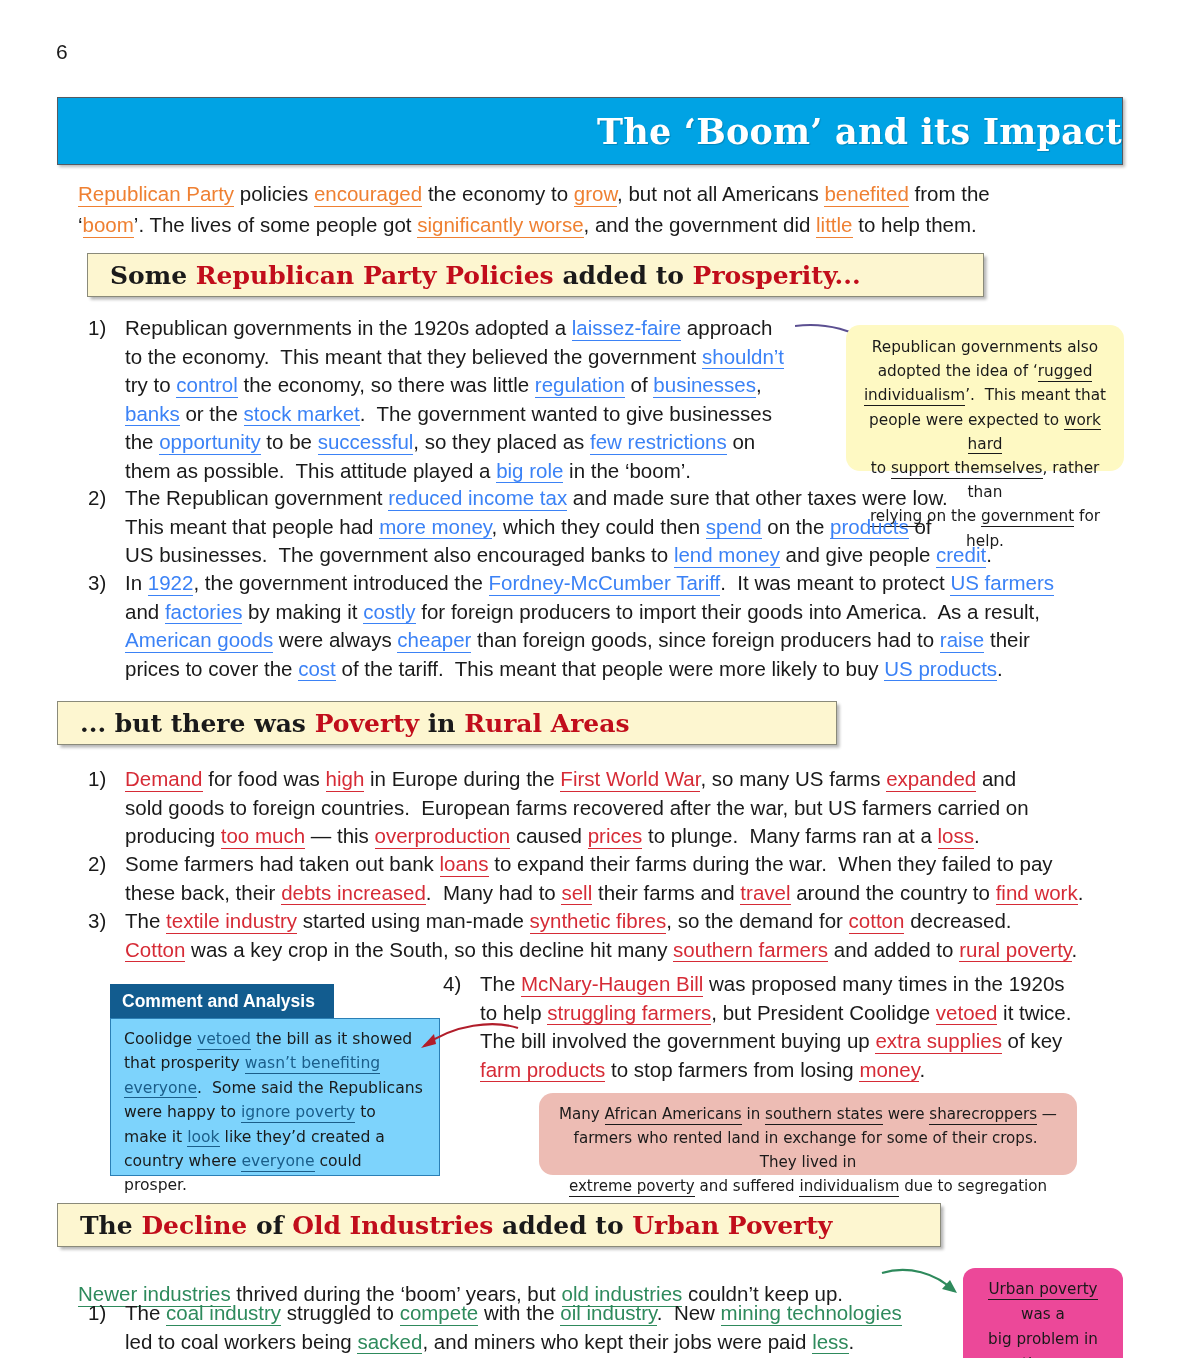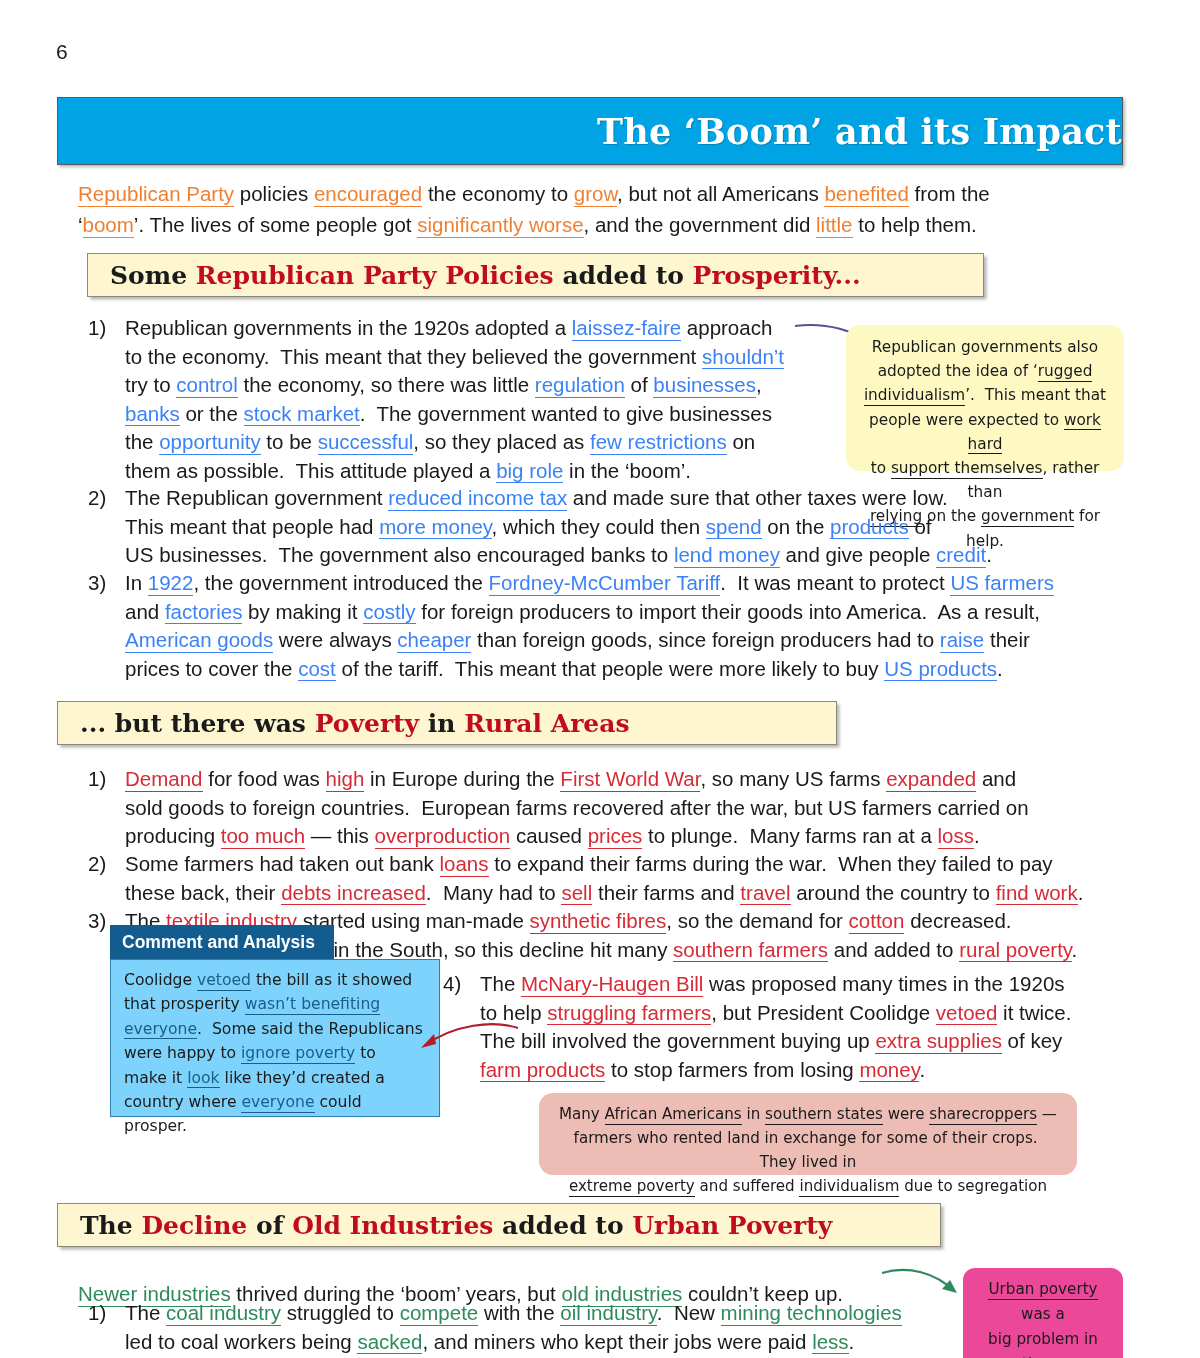--- a/index.html
+++ b/index.html
@@ -135,21 +135,21 @@
     padding: 9px 11px;
     font-size: 15.2px;
     line-height: 25px;
     text-align: center;
   }
   #callout-green u.k { border-bottom-color: #1a1a1a; }
 
   
   #comment-box {
     position: absolute;
-    left: 110px; top: 925px;
+    left: 110px; top: 984px;
     width: 382px; height: 192px; border-radius: 20px;
   }
   #comment-box .cb-tab {
     position: absolute;
     left: 0; top: 0;
     width: 224px; height: 34px;
     background: #125c8f;
     display: flex; align-items: center;
     padding-left: 12px;
   }

